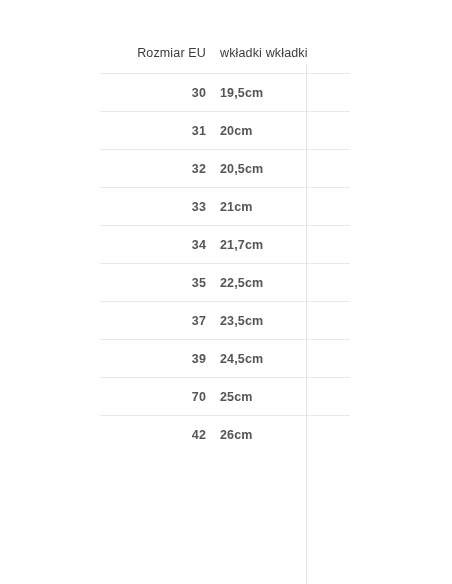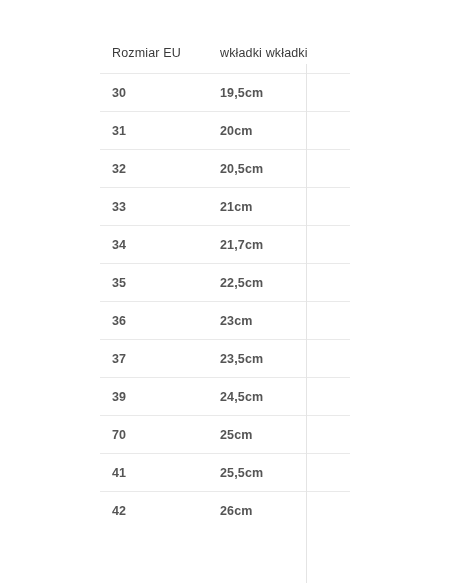--- a/index.html
+++ b/index.html
@@ -60,20 +60,21 @@
 
   
   table.size-table tbody tr:last-child td {
     border-bottom: 0;
   }
 
   
   table.size-table th.cell-eu,
   table.size-table td.cell-eu {
     padding-left: 12px;
+    text-align: right;
   }
 
   
   table.size-table th.cell-len,
   table.size-table td.cell-len {
     padding-left: 14px;
   }
 
   
   #column-divider {
@@ -120,40 +121,32 @@
         </tr>
         <tr>
           <td class="cell-eu">34</td>
           <td class="cell-len">21,7cm</td>
         </tr>
         <tr>
           <td class="cell-eu">35</td>
           <td class="cell-len">22,5cm</td>
         </tr>
         <tr>
-          <td class="cell-eu">36</td>
-          <td class="cell-len">23cm</td>
-        </tr>
-        <tr>
           <td class="cell-eu">37</td>
           <td class="cell-len">23,5cm</td>
         </tr>
         <tr>
           <td class="cell-eu">39</td>
           <td class="cell-len">24,5cm</td>
         </tr>
         <tr>
           <td class="cell-eu">70</td>
           <td class="cell-len">25cm</td>
         </tr>
         <tr>
-          <td class="cell-eu">41</td>
-          <td class="cell-len">25,5cm</td>
-        </tr>
-        <tr>
           <td class="cell-eu">42</td>
           <td class="cell-len">26cm</td>
         </tr>
       </tbody>
   </table>
 
   <div id="column-divider"></div>
 </div>
 
 </body></html>

